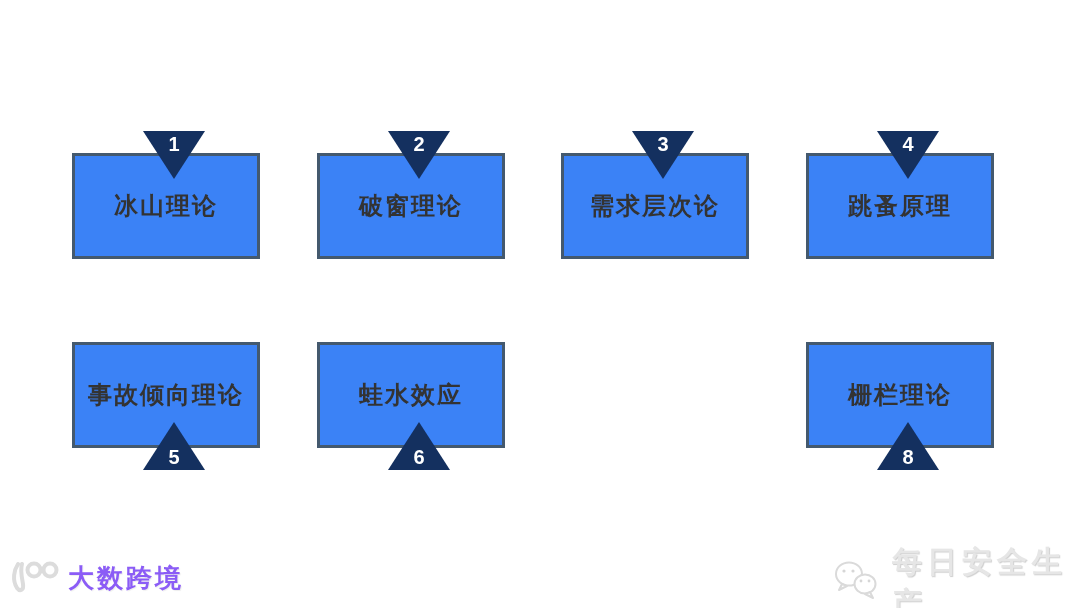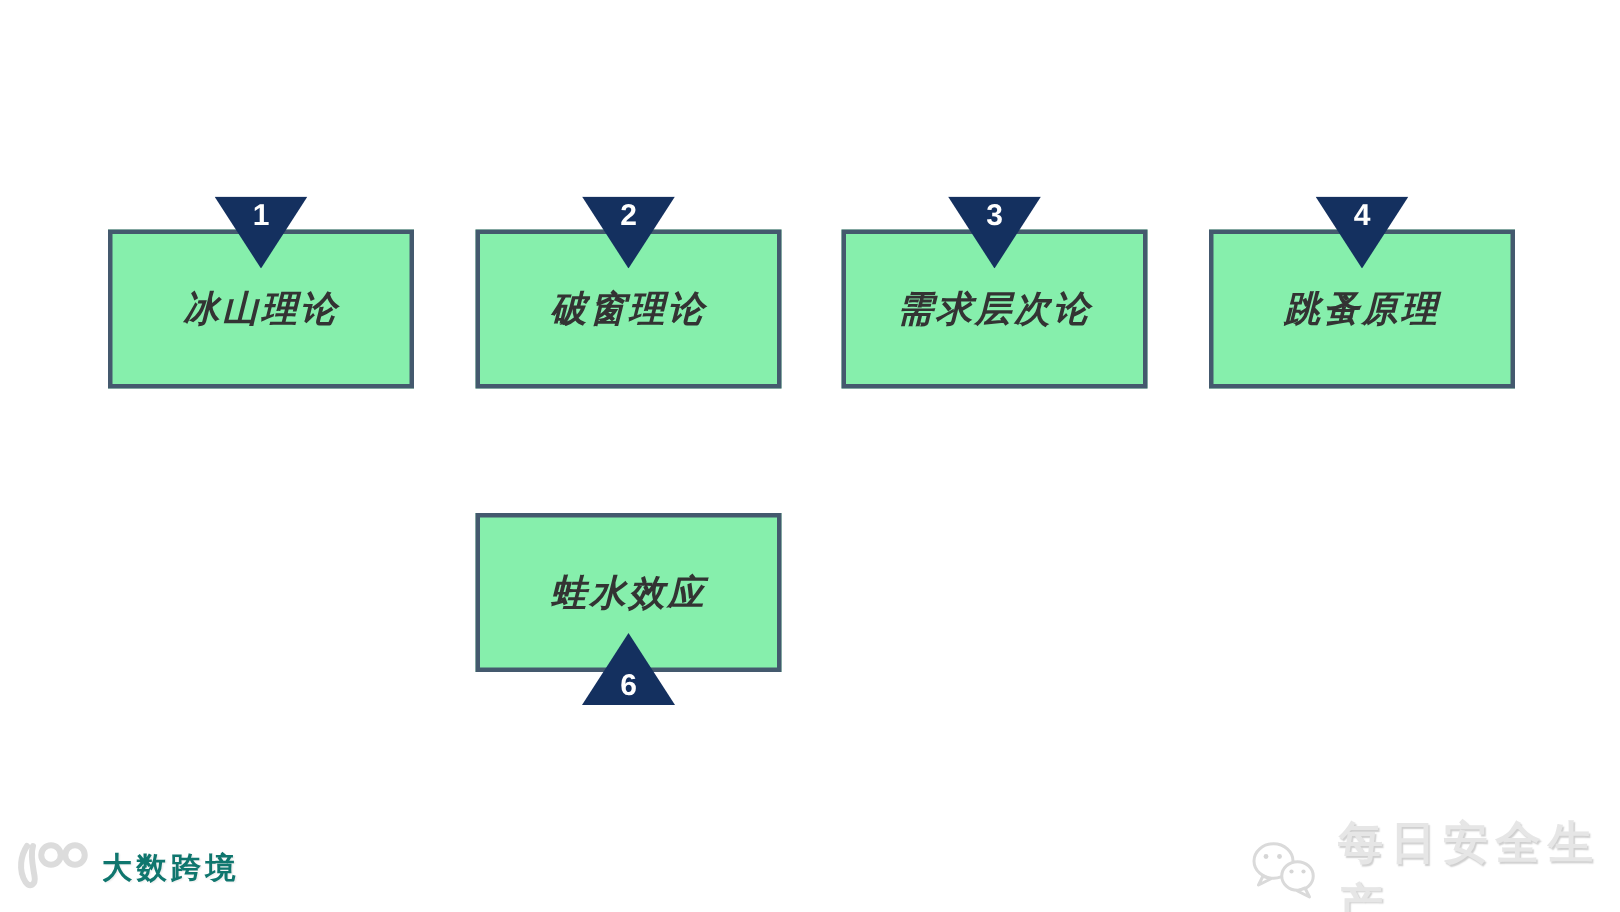--- a/index.html
+++ b/index.html
@@ -14,28 +14,27 @@
     width: 1080px; height: 608px;
     background: #ffffff;
   }
   .card {
     position: absolute;
     width: 204px; height: 106px;
   }
   .box {
     position: absolute;
     left: 0; top: 0;
-    width: 204px; height: 106px;
+    width: 188px; height: 106px;
     border: 3px solid #44596e;
-    background: #86efac;
+    background: #3b82f6;
     display: flex;
     align-items: center;
     justify-content: center;
     z-index: 1;
-    font-style: italic;
   }
   .label {
     font-size: 24px;
     font-weight: bold;
     color: #333333;
     letter-spacing: 2px;
     white-space: nowrap;
   }
   .tri {
     position: absolute;
@@ -61,23 +60,23 @@
   .tri-up {
     top: 80px;
     clip-path: polygon(50% 0, 100% 100%, 0 100%);
     align-items: flex-end;
   }
   .tri-up .num { margin-bottom: 3px; }
 
   .wm { position: absolute; display: flex; align-items: center; }
   .wm-left { left: 8px; top: 556px; }
   .wm-left .wm-text {
-    font-size: 20px;
+    font-size: 26px;
     font-weight: bold;
-    color: #0f766e;
+    color: #8b5cf6;
     letter-spacing: 3px;
     margin-left: 8px;
     text-shadow: 1px 1px 1px #eeeeee;
   }
   .wm-right { left: 832px; top: 542px; }
   .wm-right .wm-text {
     font-size: 30px;
     font-weight: bold;
     color: #e6e6e6;
     letter-spacing: 5px;
@@ -119,31 +118,47 @@
 
   <div class="card" style="left:806px;top:153px">
     <div class="tri tri-down">
       <span class="num">4</span>
     </div>
     <div class="box">
       <span class="label">跳蚤原理</span>
     </div>
   </div>
 
+  <div class="card" style="left:72px;top:342px">
+    <div class="box">
+      <span class="label">事故倾向理论</span>
+    </div>
+    <div class="tri tri-up">
+      <span class="num">5</span>
+    </div>
+  </div>
 
   <div class="card" style="left:317px;top:342px">
     <div class="box">
       <span class="label">蛙水效应</span>
     </div>
     <div class="tri tri-up">
       <span class="num">6</span>
     </div>
   </div>
 
 
+  <div class="card" style="left:806px;top:342px">
+    <div class="box">
+      <span class="label">栅栏理论</span>
+    </div>
+    <div class="tri tri-up">
+      <span class="num">8</span>
+    </div>
+  </div>
 
   <div class="wm wm-left">
     <span>
       <svg width="52" height="40" viewBox="0 0 52 40">
         <path d="M10 8 C 6 14, 4 24, 9 32 C 12 36, 16 34, 15 28 C 14 22, 12 14, 14 8" fill="none" stroke="#dcdcdc" stroke-width="4" stroke-linecap="round"></path>
         <circle cx="26" cy="14" r="6.5" fill="none" stroke="#dcdcdc" stroke-width="4"></circle>
         <circle cx="42" cy="14" r="6.5" fill="none" stroke="#dcdcdc" stroke-width="4"></circle>
       </svg>
     </span>
     <span class="wm-text">大数跨境</span>

